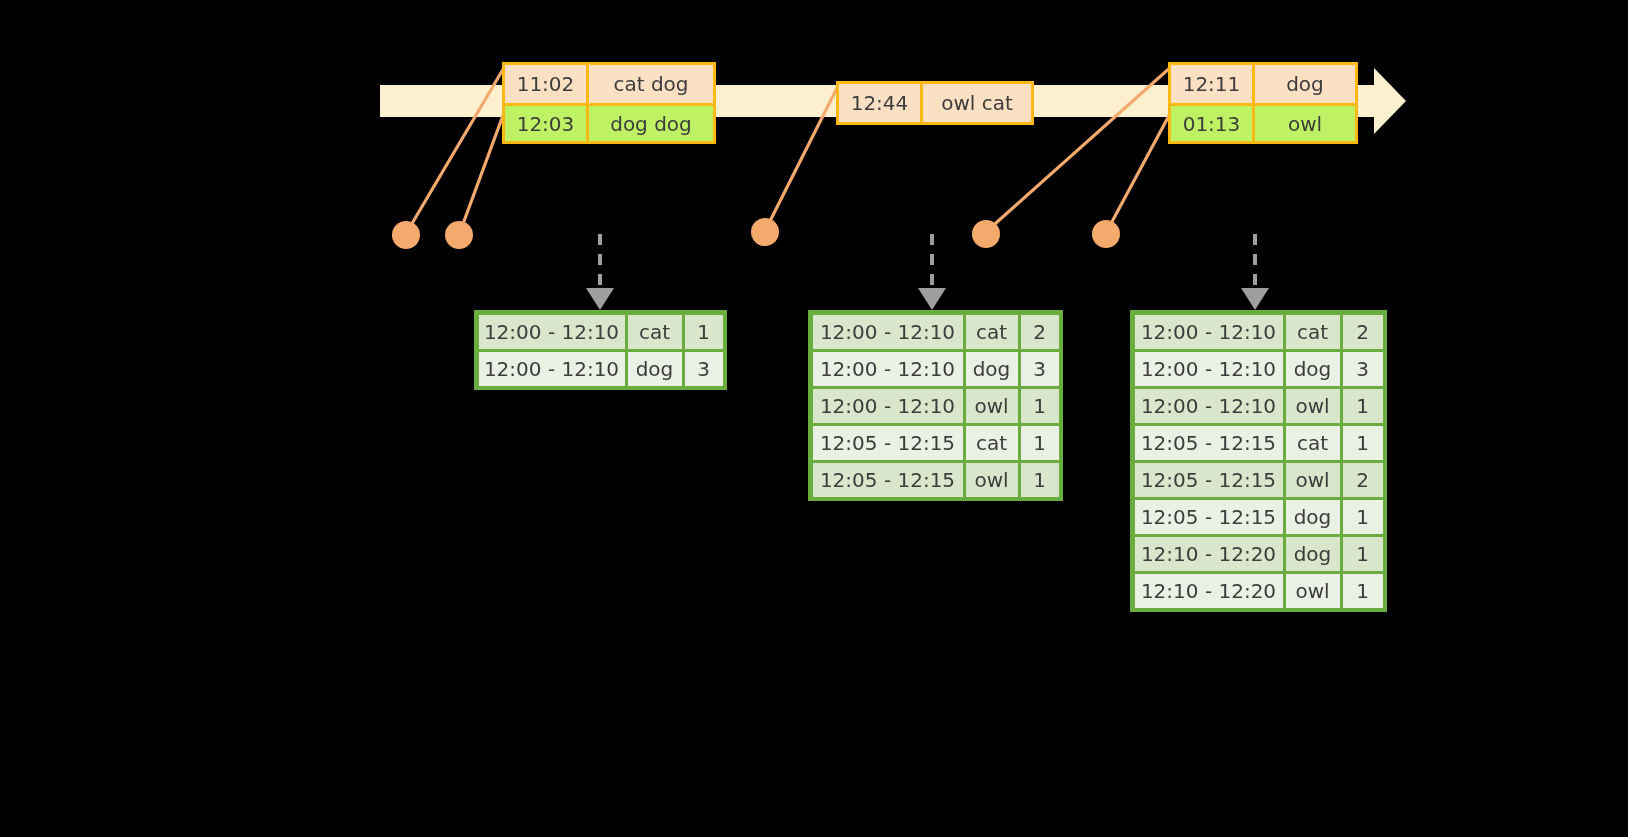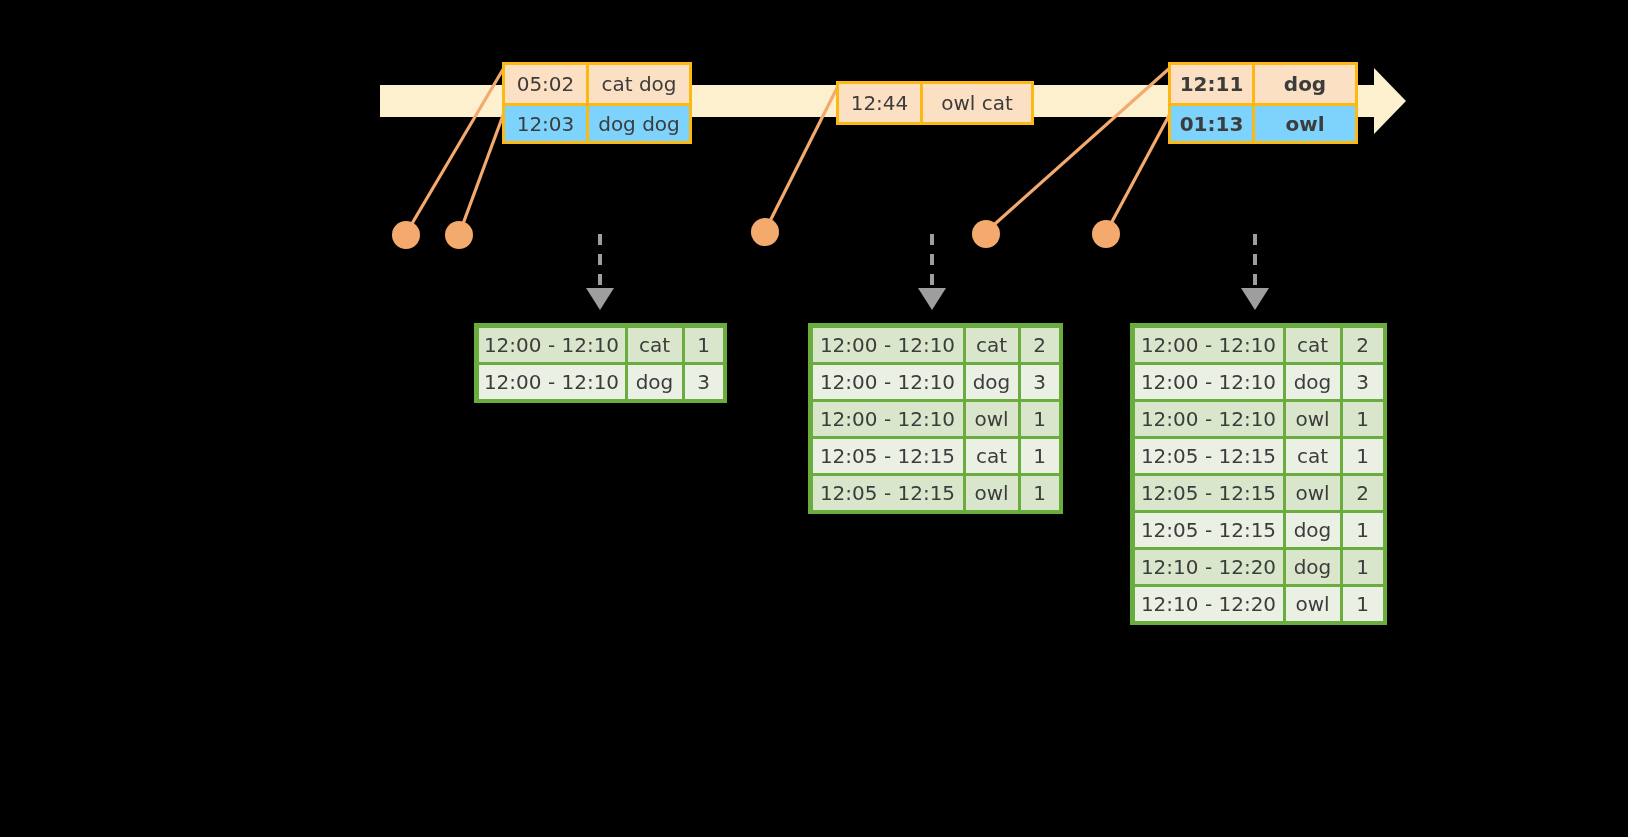--- a/index.html
+++ b/index.html
@@ -56,53 +56,52 @@
   }
   .event-row {
     display: flex;
     height: 38px;
     box-sizing: border-box;
   }
   .event-row + .event-row {
     border-top: 3px solid #fcb813;
   }
   .event-row.shade .cell { background: #fbe0c4; }
-  .event-row.light .cell { background: #7dd3fc; }
+  .event-row.light .cell { background: #bef264; }
   .event-cell {
     display: flex;
     align-items: center;
     justify-content: center;
     font-size: 20px;
     color: #3c3c3c;
     box-sizing: border-box;
   }
   .event-cell.time {
     width: 84px;
     border-right: 3px solid #fcb813;
   }
   .event-cell.words {
     width: 110px;
   }
 
   
   #event-box-0 { left: 502px; top: 62px; }
-  #event-box-0 .event-cell.words { width: 100px; }
+  #event-box-0 .event-cell.words { width: 124px; }
   #event-box-1 { left: 836px; top: 81px; }
   #event-box-1 .event-cell.words { width: 108px; }
-  #event-box-2 { left: 1168px; top: 62px; font-weight: bold; }
+  #event-box-2 { left: 1168px; top: 62px; }
   #event-box-2 .event-cell.words { width: 100px; }
 
   
   .result-table {
     position: absolute;
     border: 3px solid #6aad3f;
     box-sizing: border-box;
     background: #6aad3f;
     padding: 0;
-    margin-top: 13px;
   }
   .res-row {
     display: flex;
     height: 37px;
     box-sizing: border-box;
   }
   .res-cell {
     display: flex;
     align-items: center;
     justify-content: center;
@@ -163,21 +162,21 @@
     </g>
     <g fill="#9e9e9e">
       <polygon points="586,288 614,288 600,310"></polygon>
       <polygon points="918,288 946,288 932,310"></polygon>
       <polygon points="1241,288 1269,288 1255,310"></polygon>
     </g>
   </svg>
 
   <div class="event-box" id="event-box-0">
     <div class="event-row shade">
-      <div class="event-cell time cell">05:02</div>
+      <div class="event-cell time cell">11:02</div>
       <div class="event-cell words cell">cat dog</div>
     </div>
     <div class="event-row light">
       <div class="event-cell time cell">12:03</div>
       <div class="event-cell words cell">dog dog</div>
     </div>
   </div>
 
   <div class="event-box" id="event-box-1">
     <div class="event-row shade">

